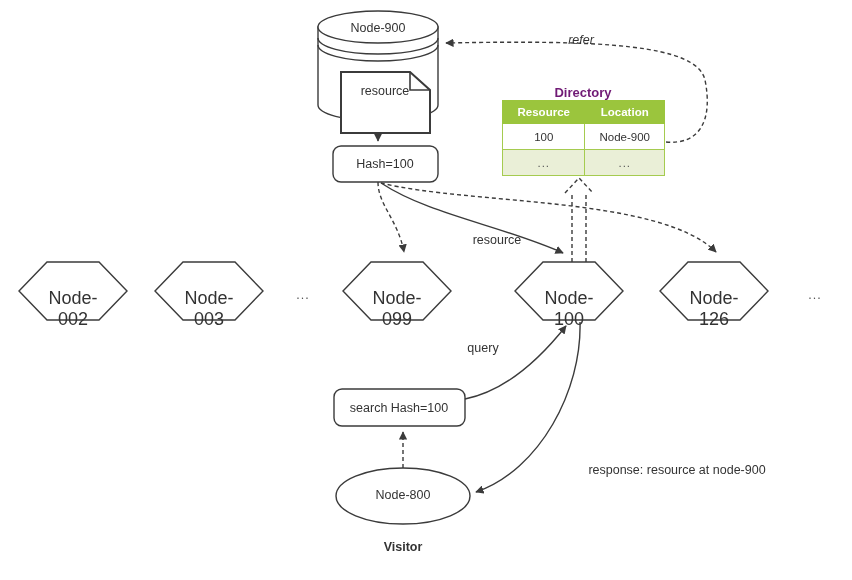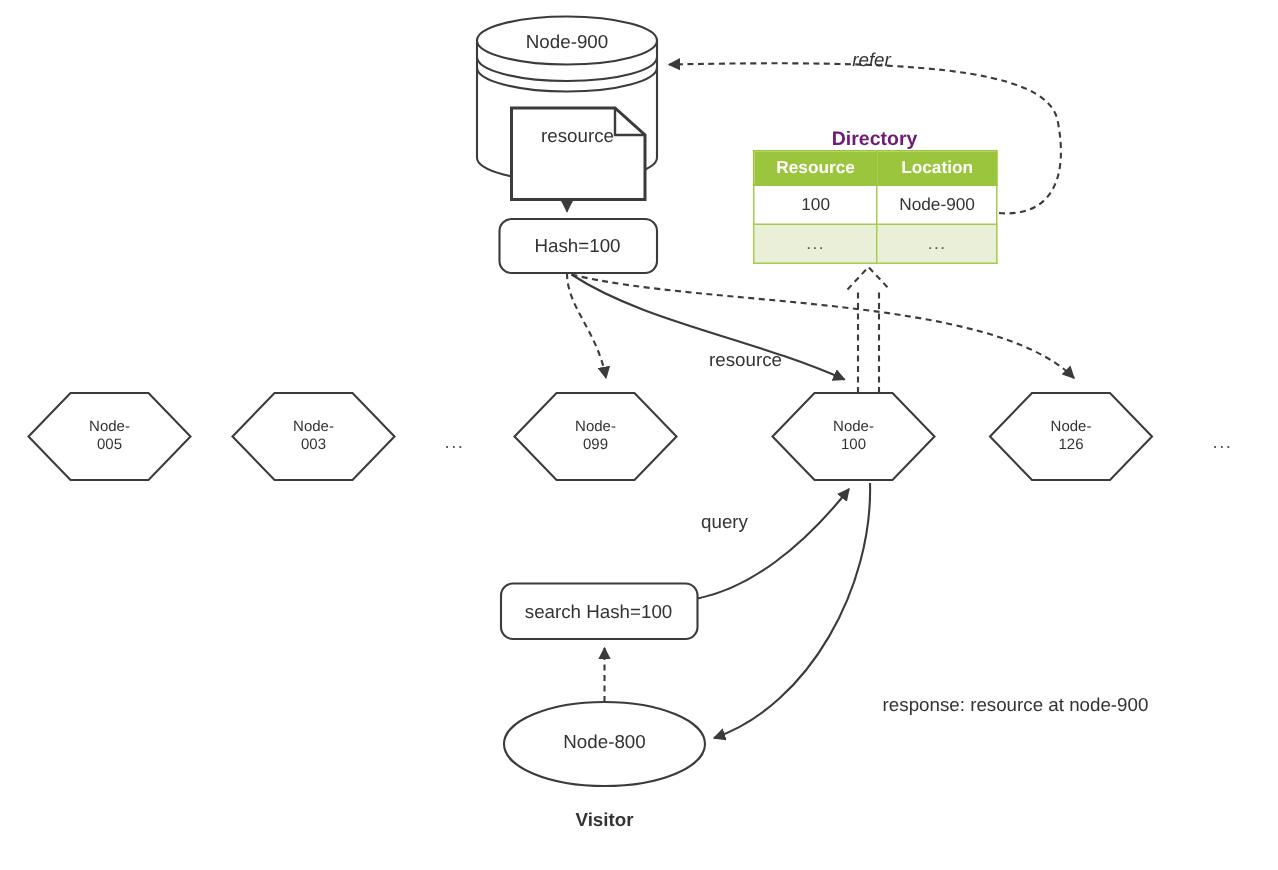--- a/index.html
+++ b/index.html
@@ -15,21 +15,21 @@
   svg.layer{position:absolute;left:0;top:0;width:852px;height:580px;overflow:visible;}
   .lbl{
     position:absolute;
     font-size:12.5px;
     color:#333333;
     white-space:nowrap;
     line-height:1.15;
     text-align:center;
   }
   .lbl.c{transform:translate(-50%,-50%);}
-  .nodelabel{font-size:10px;}
+  .nodelabel{font-size:18px;margin-top:18px;}
   .ellipsis{font-size:12.5px;color:#555;letter-spacing:1px;}
   
   #directory-table{
     position:absolute;
     left:502px;top:100px;
     width:163px;
     border-collapse:collapse;
     font-size:11.5px;
   }
   #directory-table th{
@@ -131,21 +131,21 @@
   <div class="lbl c" style="left:385px;top:164px;">Hash=100</div>
 
   <div class="lbl c" style="left:399px;top:408px;">search Hash=100</div>
 
   <div class="lbl c" style="left:403px;top:495px;">Node-800</div>
 
   <div class="lbl c" style="left:403px;top:547px;font-weight:bold;">Visitor</div>
 
   <div class="lbl c nodelabel" style="left:73px;top:291px;">
     <div>Node-</div>
-    <div>005</div>
+    <div>002</div>
   </div>
   <div class="lbl c nodelabel" style="left:209px;top:291px;">
     <div>Node-</div>
     <div>003</div>
   </div>
   <div class="lbl c nodelabel" style="left:397px;top:291px;">
     <div>Node-</div>
     <div>099</div>
   </div>
   <div class="lbl c nodelabel" style="left:569px;top:291px;">

